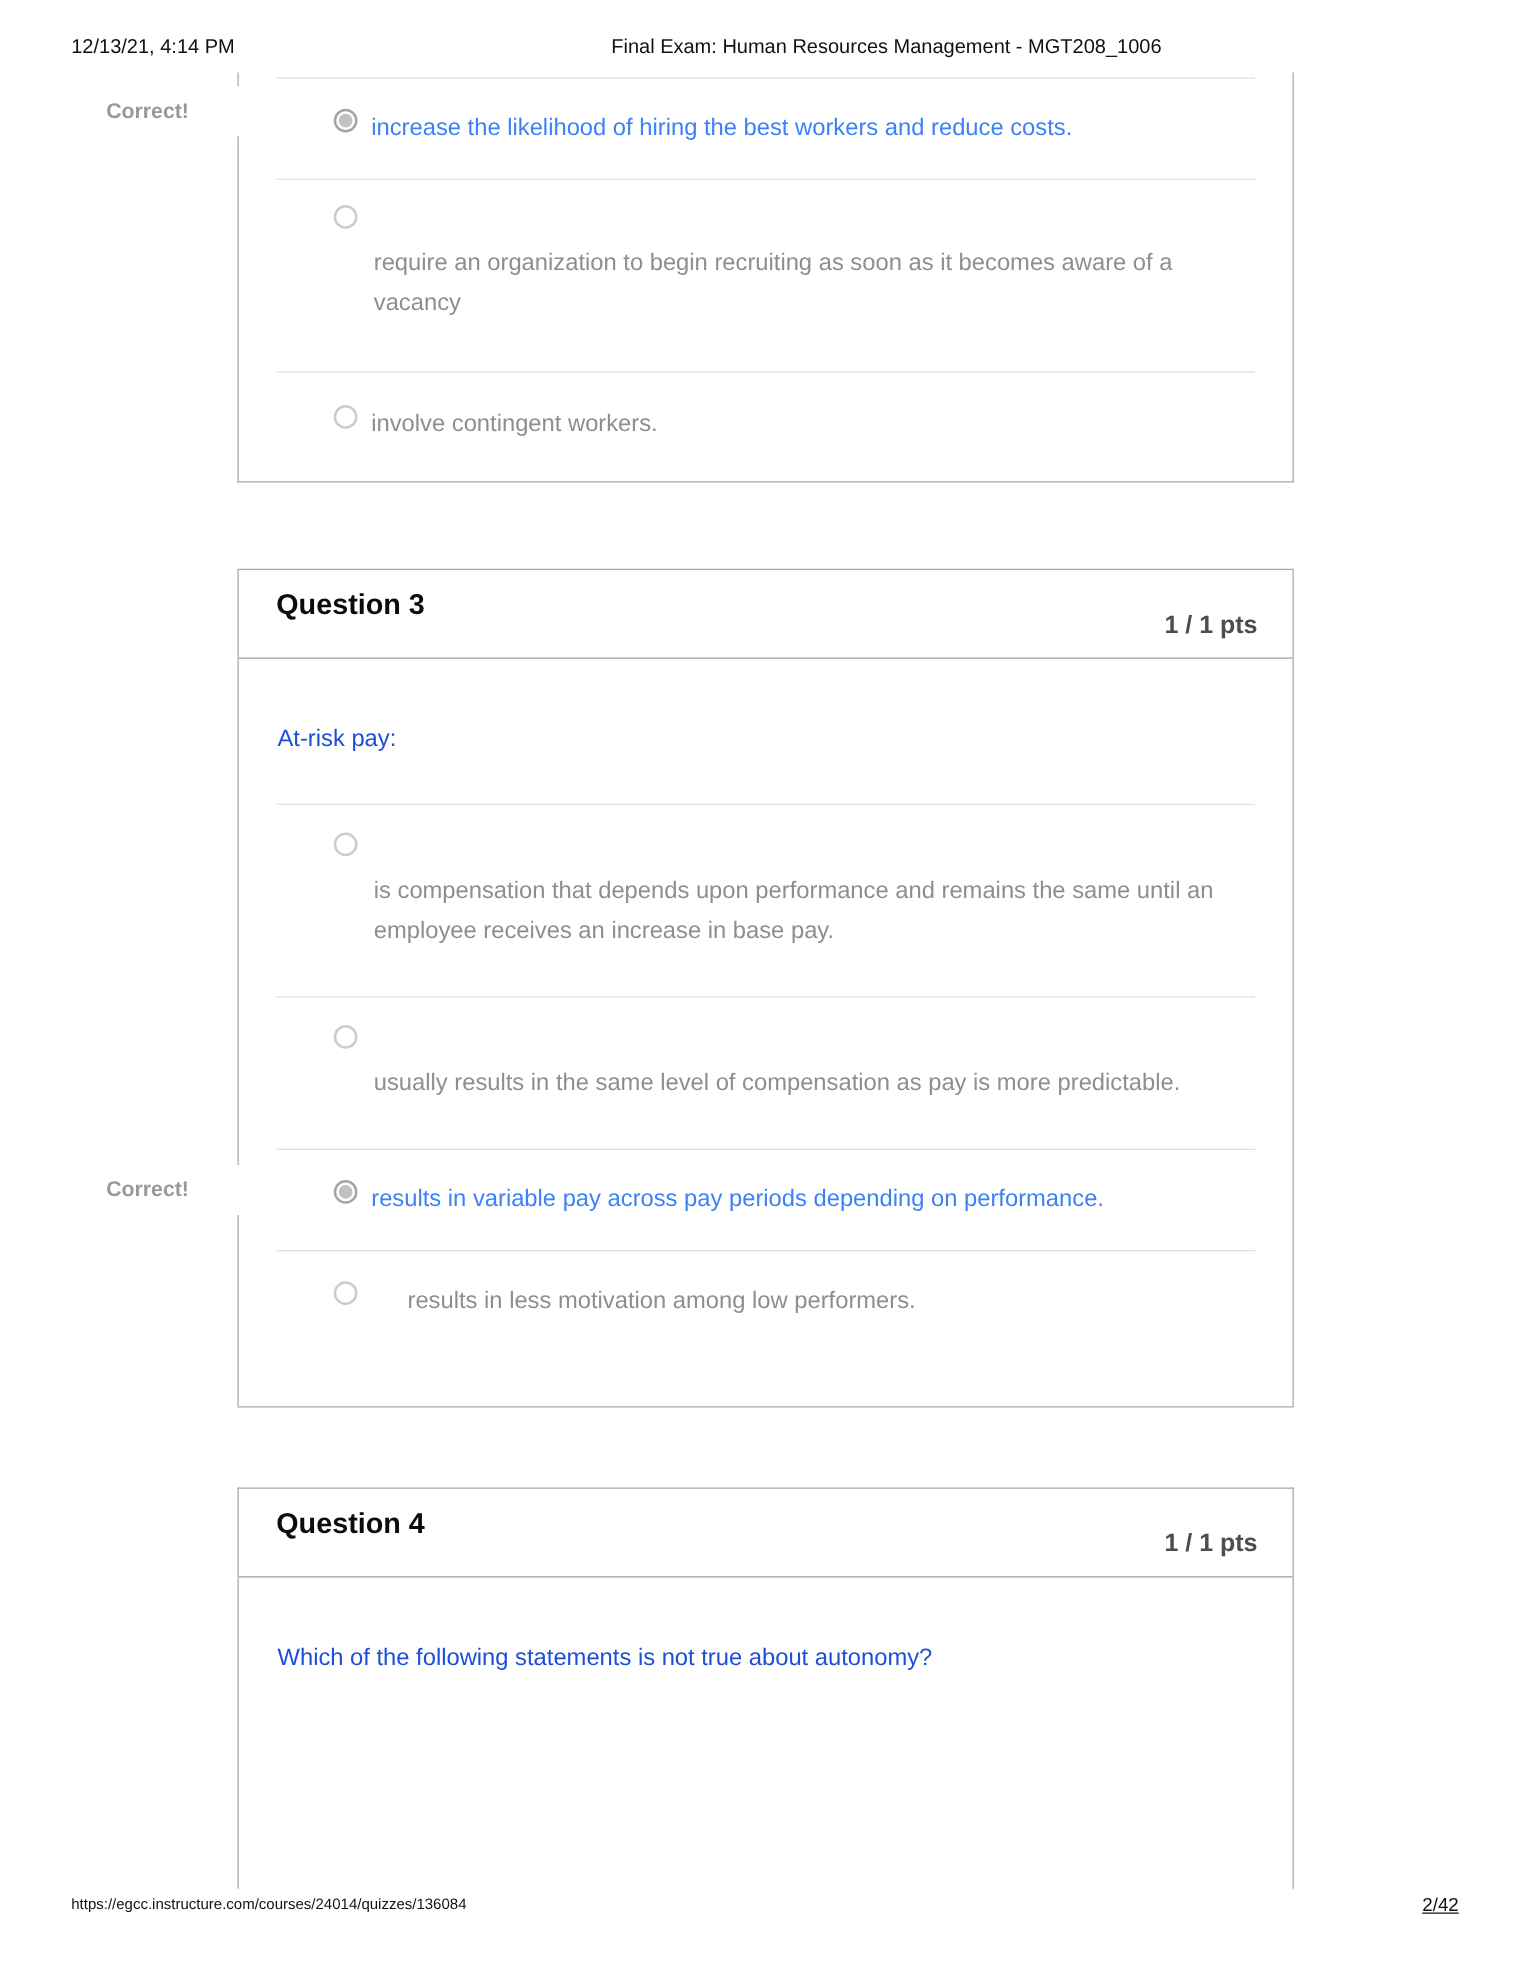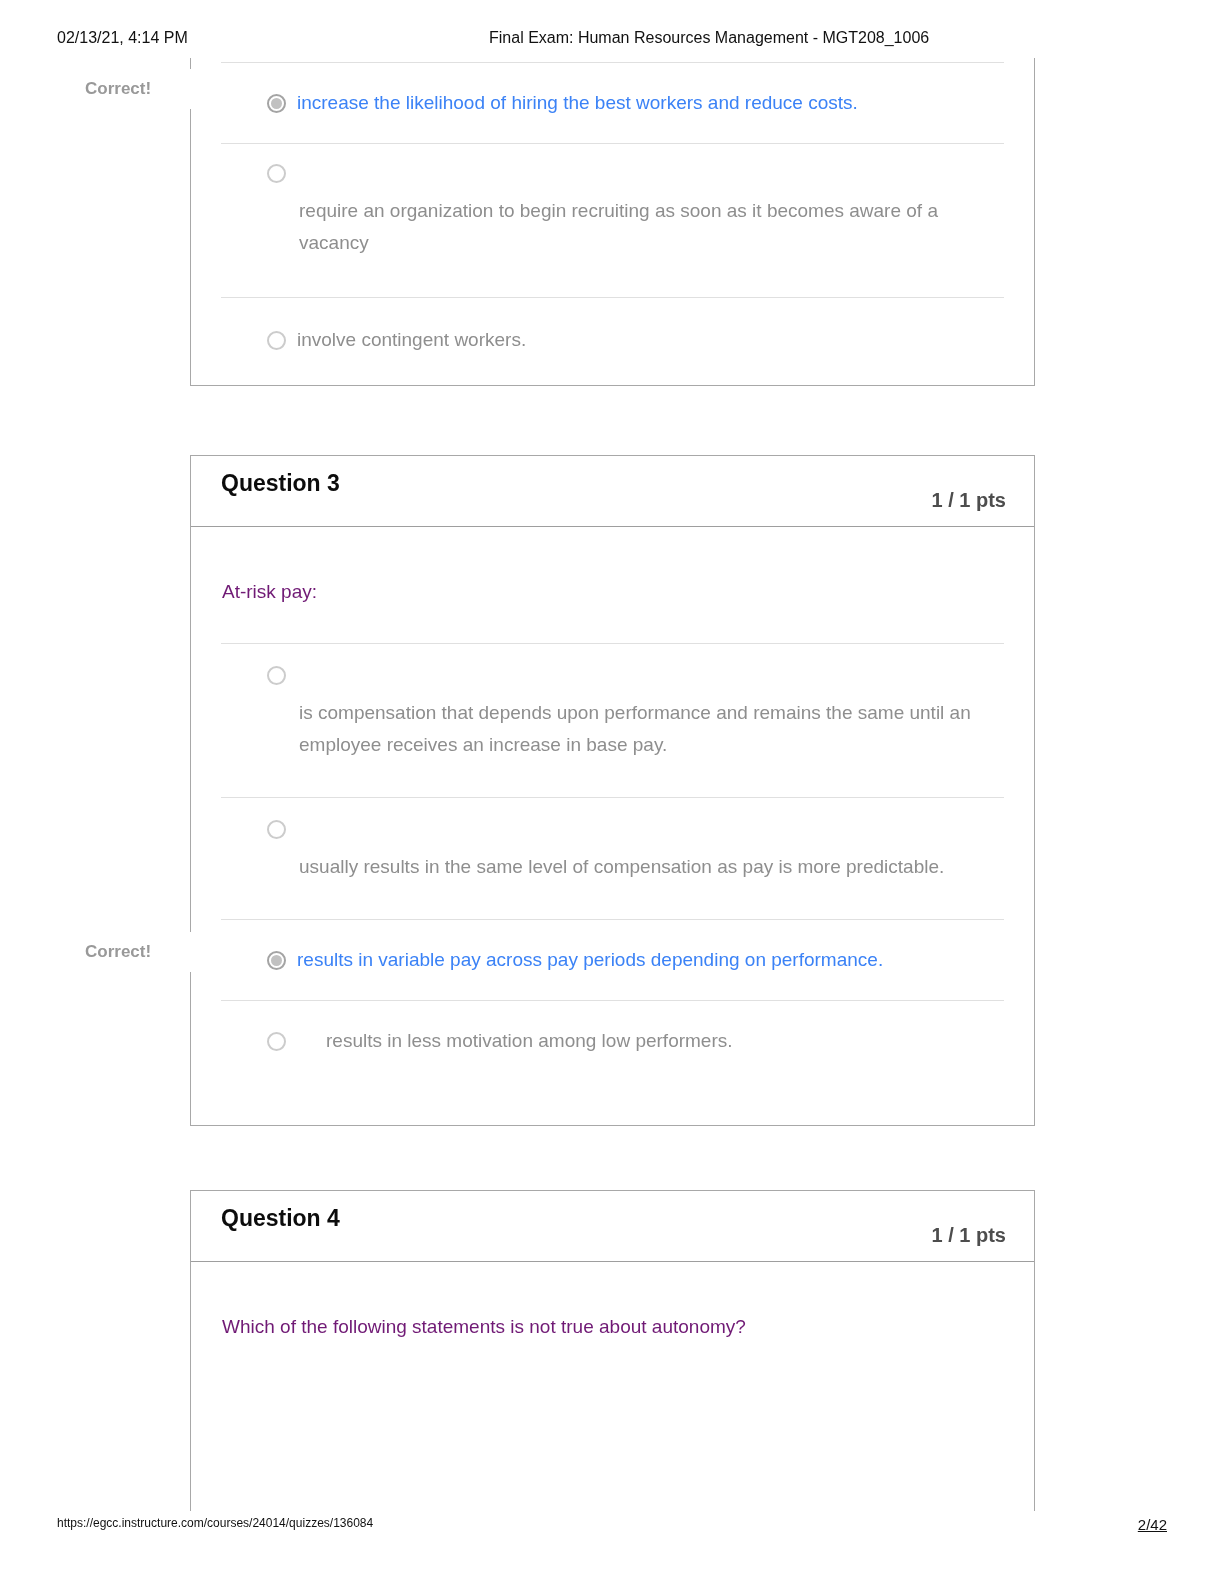--- a/index.html
+++ b/index.html
@@ -45,29 +45,29 @@
     border-bottom:1px solid #9e9e9e;
     display:flex; justify-content:space-between; align-items:center;
     padding:0 28px 16px 30px;
   }
   .qheader h2 { font-size:23px; font-weight:bold; color:#0c0c0c; }
   .qheader .pts { font-size:20px; font-weight:bold; color:#4d4d4d;margin-top:34px; }
 
   .qbody { padding:32px 30px 0; }
   .qbox.partial .qbody { padding:4px 30px 0; }
 
-  .qtext { font-size:19px; color:#701a75; margin:22px 0 40px 1px; }
+  .qtext { font-size:19px; color:#1d4ed8; margin:22px 0 40px 1px; }
 
   
   .answer {
     position:relative;
     border-top:1px solid #e0e0e0;
   }
   .answer.inline {
-    display:flex; align-items:center; gap:11px;
+    display:flex; align-items:flex-start; gap:11px;
     padding:24px 0 24px 46px;
   }
   .answer.stacked { padding:22px 0 36px 46px; }
   .answer.stacked .radio { display:block; margin-bottom:12px; }
 
   .answer-text { font-size:19px; line-height:32px; color:#8e8e8e; }
   .answer.stacked .answer-text { max-width:684px;margin-left:32px; }
   .answer.selected .answer-text { color:#3b82f6; }
 
   
@@ -96,21 +96,21 @@
     font-size:17px; font-weight:bold; color:#999999;
     padding-left:14px;
     z-index:2;
   }
   .answer .correct-badge { top:12px; }
   .qbox.partial .answer .correct-badge { top:6px; }
 </style>
 </head>
 <body>
 
-<div class="print-datetime">02/13/21, 4:14 PM</div>
+<div class="print-datetime">12/13/21, 4:14 PM</div>
 <div class="print-title">Final Exam: Human Resources Management - MGT208_1006</div>
 
 <section class="qbox partial">
   <div class="qbody">
     <div class="answer inline selected row-1">
       <div class="correct-badge">Correct!</div>
       <span class="radio selected"></span>
       <span class="answer-text">increase the likelihood of hiring the best workers and reduce costs.</span>
     </div>
     <div class="answer stacked row-2">

